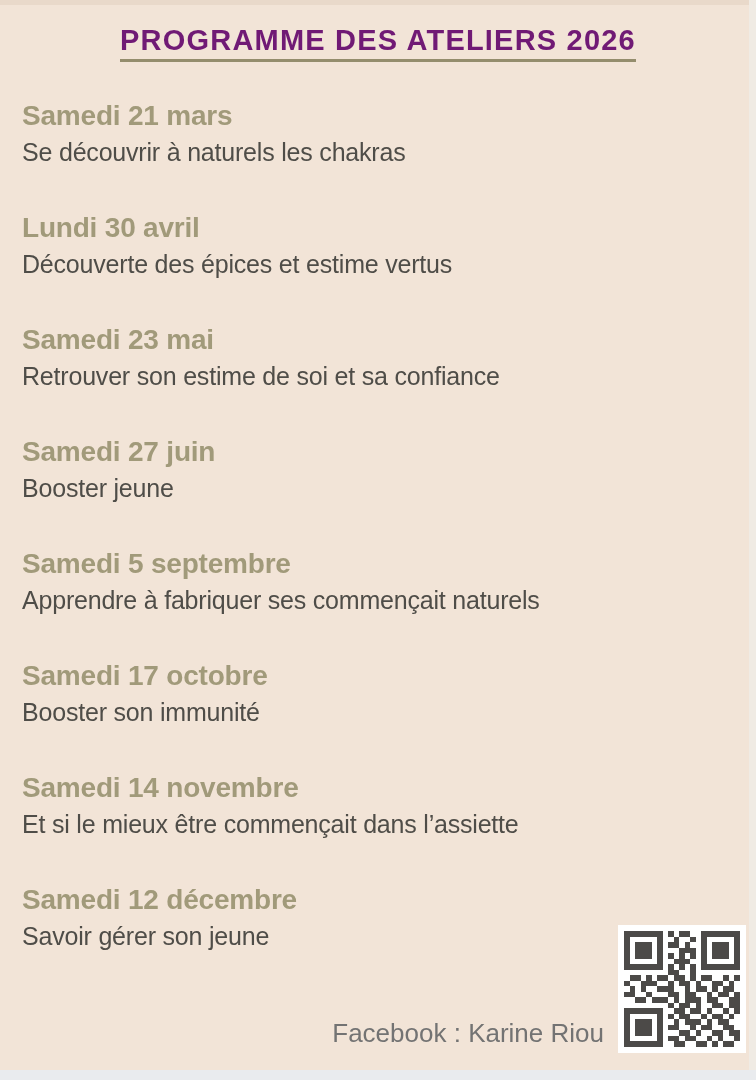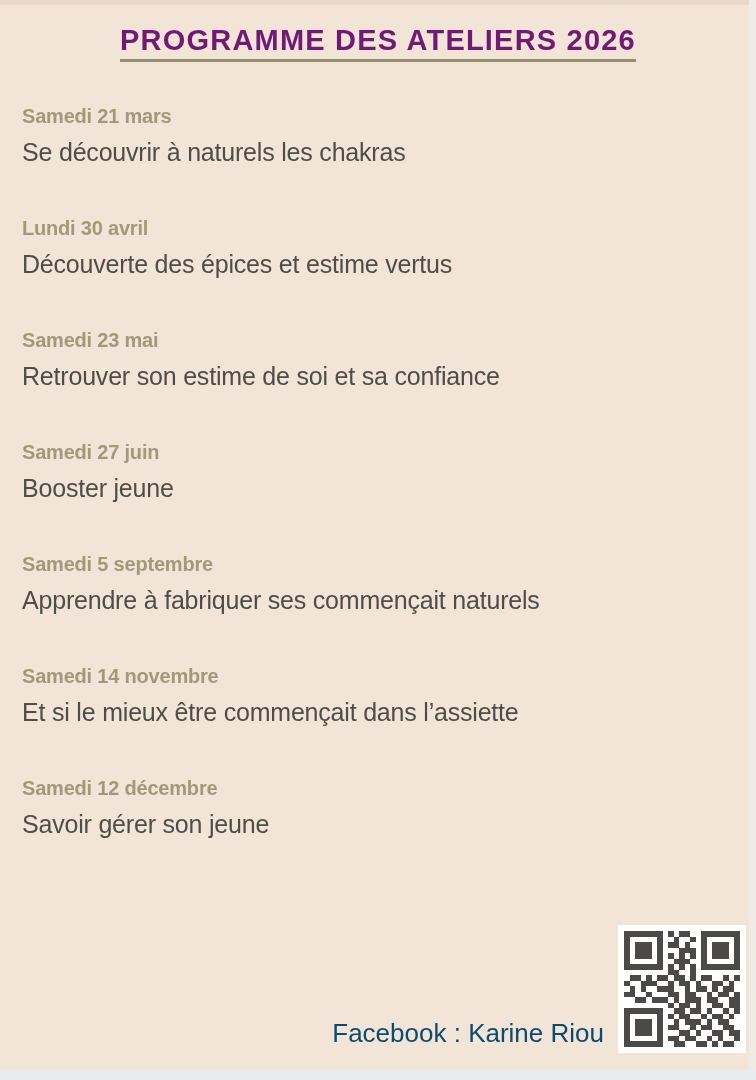--- a/index.html
+++ b/index.html
@@ -50,42 +50,42 @@
   }
   .workshop-list {
     position: absolute;
     left: 22px; top: 98px;
     width: 700px;
   }
   .workshop-entry {
     height: 112px;
   }
   .workshop-date {
-    font-size: 20px;
+    font-size: 28px;
     font-weight: 700;
     line-height: 36px;
     letter-spacing: -0.2px;
     color: #a19a7a;
   }
   .workshop-topic {
     font-size: 25px;
     font-weight: 400;
     line-height: 37px;
     letter-spacing: -0.2px;
     color: #4f4d48;
   }
   .facebook-caption {
     position: absolute;
     top: 1018px;
     left: 0;
     width: 604px;
     text-align: right;
     font-size: 26px;
     font-weight: 400;
-    color: #0c4a6e;
+    color: #737373;
   }
   .qr-box {
     position: absolute;
     left: 618px; top: 925px;
     width: 128px; height: 128px;
     background: #ffffff;
     padding: 6px;
   }
   .qr-grid {
     width: 116px; height: 116px;
@@ -122,20 +122,24 @@
     </div>
     <div class="workshop-entry">
       <div class="workshop-date">Samedi 27 juin</div>
       <div class="workshop-topic">Booster jeune</div>
     </div>
     <div class="workshop-entry">
       <div class="workshop-date">Samedi 5 septembre</div>
       <div class="workshop-topic">Apprendre à fabriquer ses commençait naturels</div>
     </div>
     <div class="workshop-entry">
+      <div class="workshop-date">Samedi 17 octobre</div>
+      <div class="workshop-topic">Booster son immunité</div>
+    </div>
+    <div class="workshop-entry">
       <div class="workshop-date">Samedi 14 novembre</div>
       <div class="workshop-topic">Et si le mieux être commençait dans l’assiette</div>
     </div>
     <div class="workshop-entry">
       <div class="workshop-date">Samedi 12 décembre</div>
       <div class="workshop-topic">Savoir gérer son jeune</div>
     </div>
   </div>
 
   <div class="facebook-caption">Facebook : Karine Riou</div>

